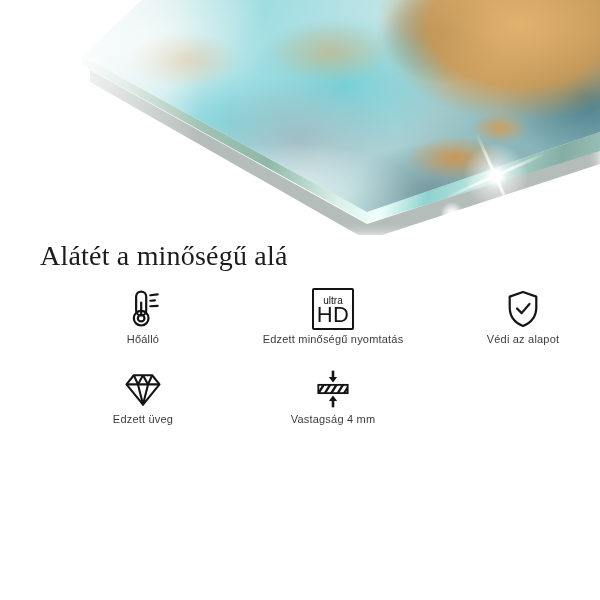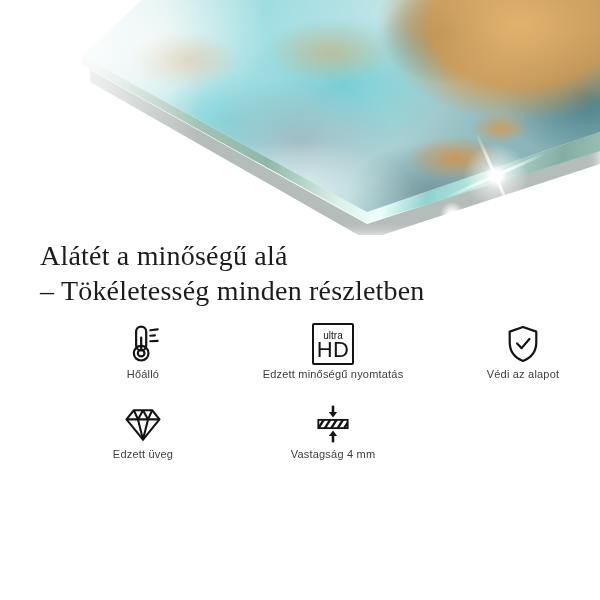--- a/index.html
+++ b/index.html
@@ -106,21 +106,20 @@
     <div class="ray-h"></div>
       <div class="ray-v"></div>
   </div>
   <div class="sparkle-small"></div>
   <div class="hero-fade"></div>
 </div>
 
 <div class="content">
   <h1 class="title">
     <span>Alátét a minőségű alá</span><br>
-    <span>– Tökéletesség minden részletben</span>
   </h1>
 
 
   <div class="features">
 
     <div class="feature">
       <div class="icon-wrap">
         <svg class="fi" width="44" height="44" viewBox="0 0 48 48" fill="none" stroke="#141414" stroke-width="2.4" stroke-linecap="round">
           <rect x="16.5" y="5" width="11" height="26" rx="5.5"></rect>
           <circle cx="22" cy="34" r="8"></circle>

